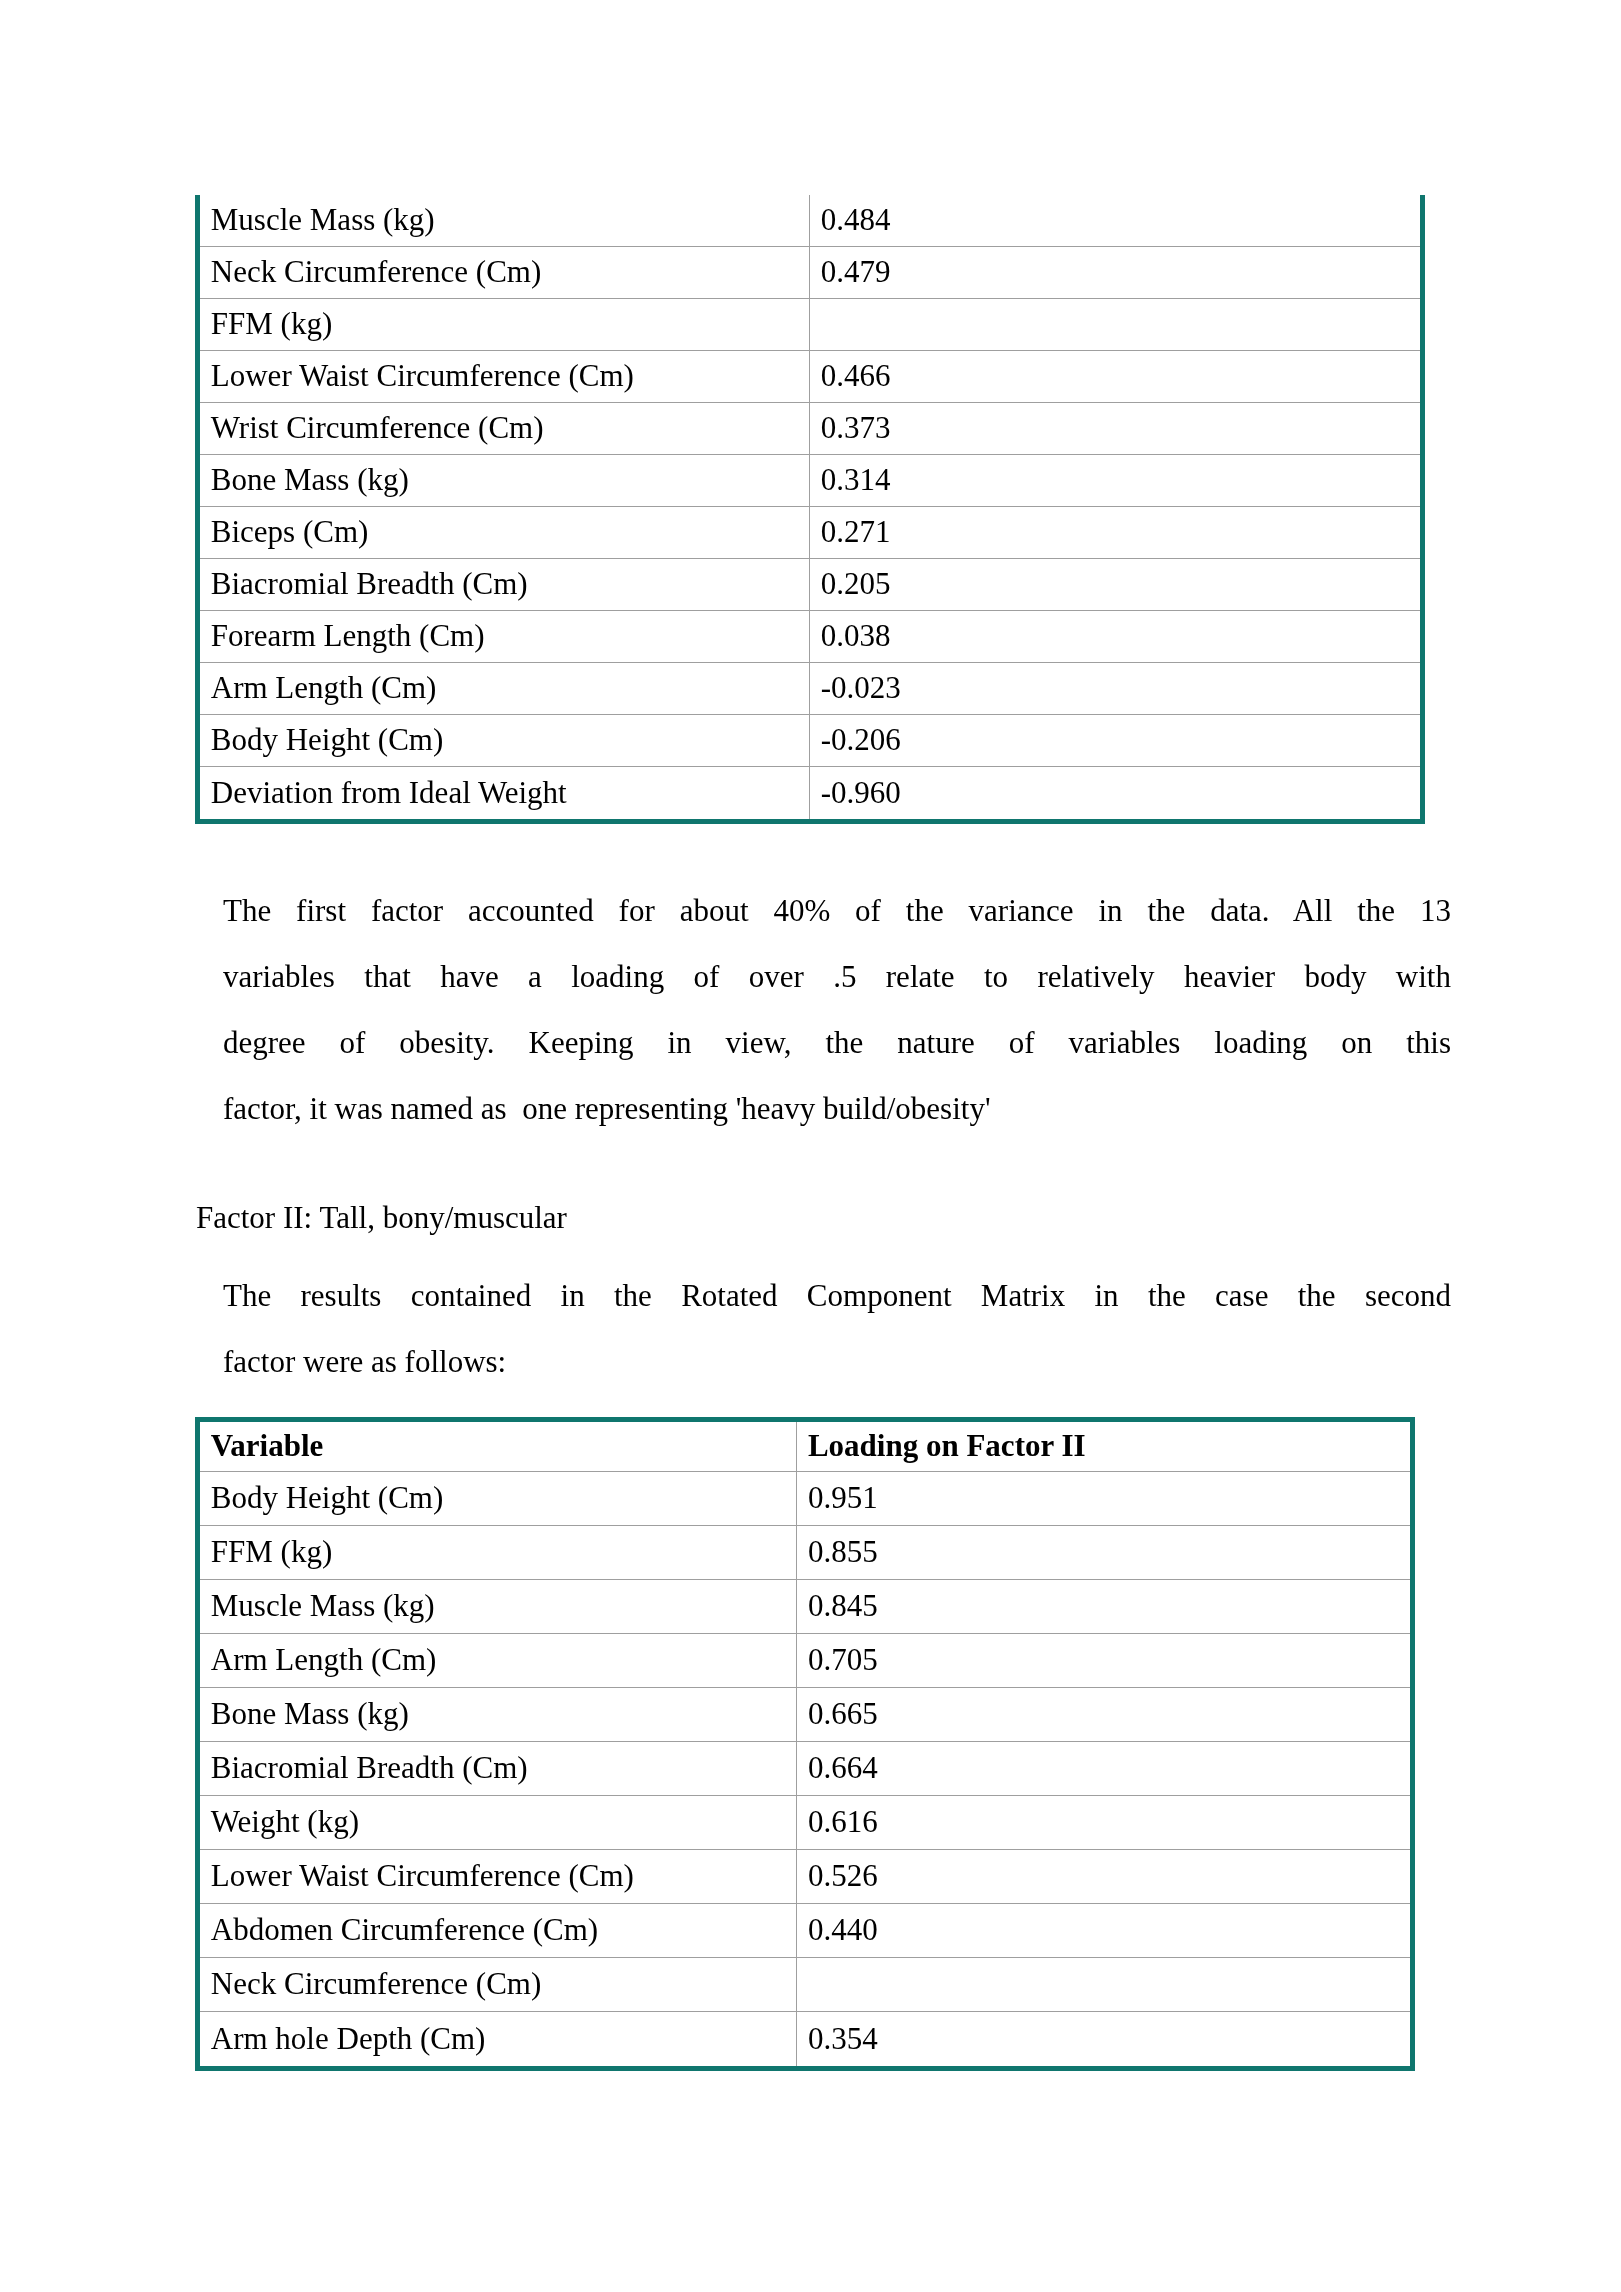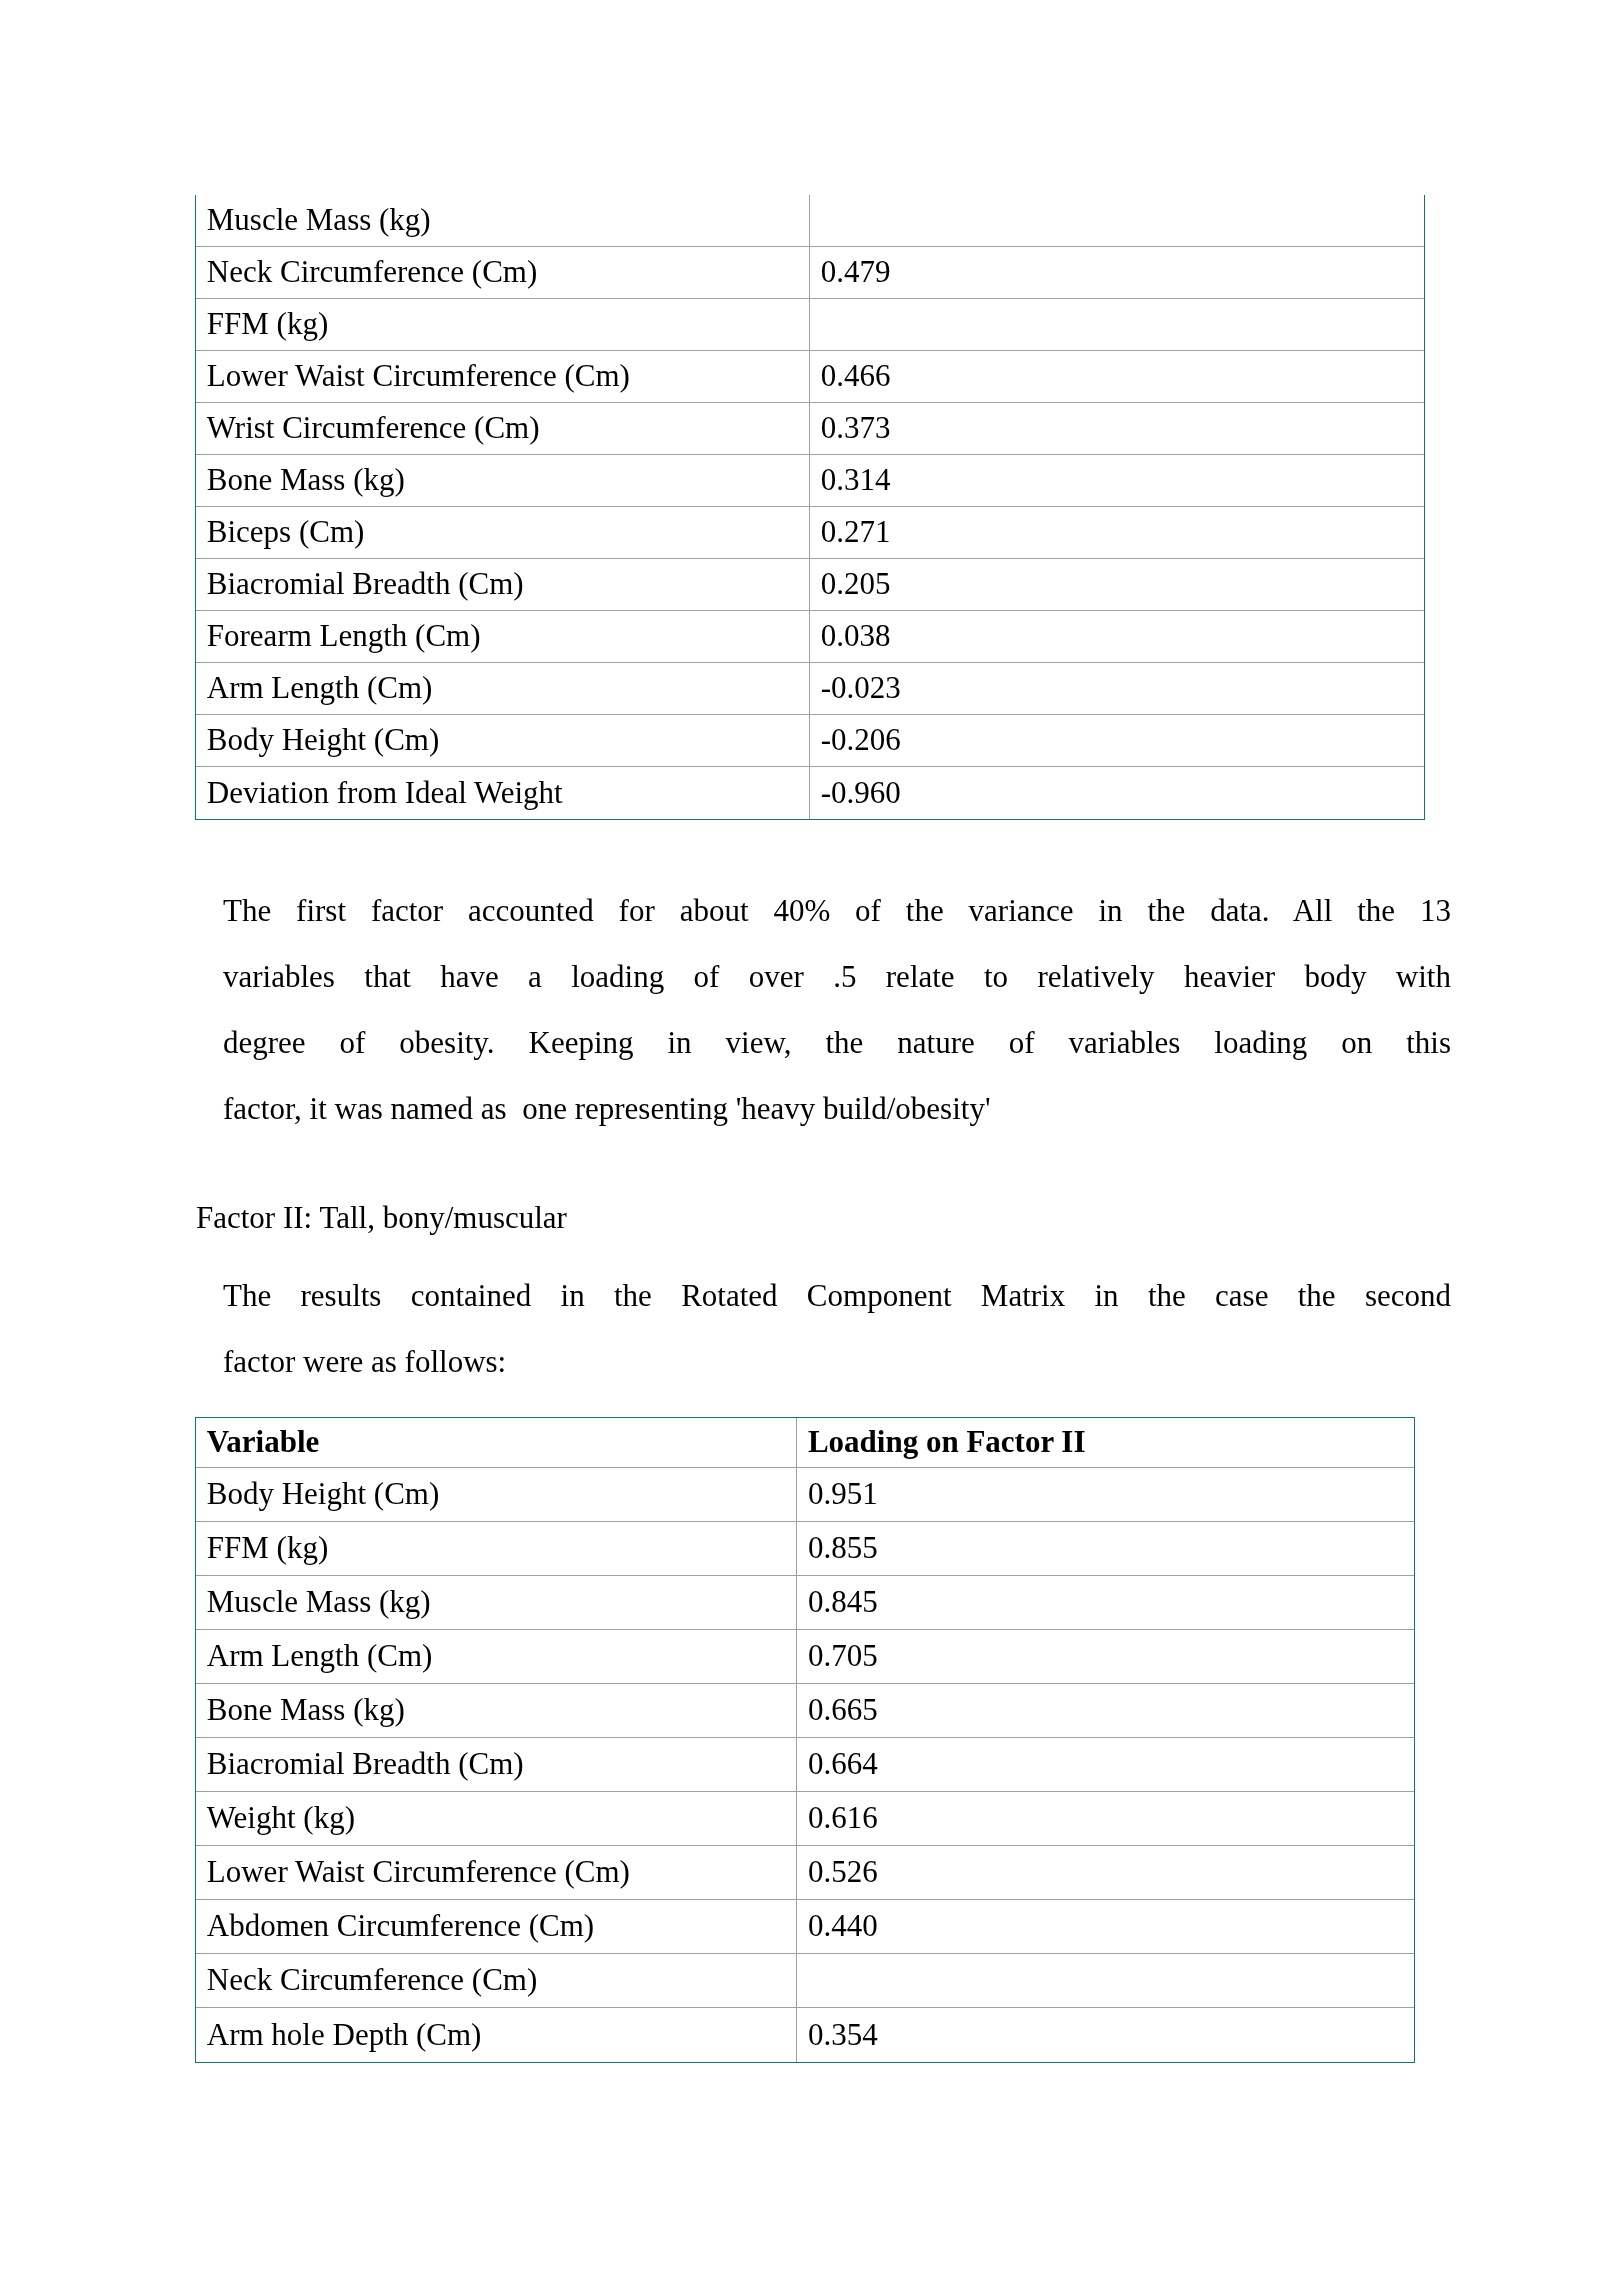--- a/index.html
+++ b/index.html
@@ -10,21 +10,21 @@
     background: #ffffff;
     font-family: "Liberation Serif", "DejaVu Serif", serif;
     color: #000000;
     overflow: hidden;
   }
 
   
   .tbl {
     position: absolute;
     box-sizing: border-box;
-    border: 1px solid #0f766e;
+    border: 5px solid #0f766e;
     background: #ffffff;
   }
   .tbl1 { left: 195px; top: 195px; width: 1230px; border-top: none; }
   .tbl2 { left: 195px; top: 1417px; width: 1220px; }
 
   .trow {
     display: flex;
     box-sizing: border-box;
     height: 52px;
     border-bottom: 1px solid #9f9f9f;
@@ -83,20 +83,21 @@
   }
 </style>
 </head>
 <body>
 
 <div class="page">
 
   <section class="tbl tbl1">
       <div class="trow">
         <div class="tcell c1">Muscle Mass (kg)</div>
+        <div class="tcell c2">0.484</div>
       </div>
       <div class="trow">
         <div class="tcell c1">Neck Circumference (Cm)</div>
         <div class="tcell c2">0.479</div>
       </div>
       <div class="trow">
         <div class="tcell c1">FFM (kg)</div>
       </div>
       <div class="trow">
         <div class="tcell c1">Lower Waist Circumference (Cm)</div>

